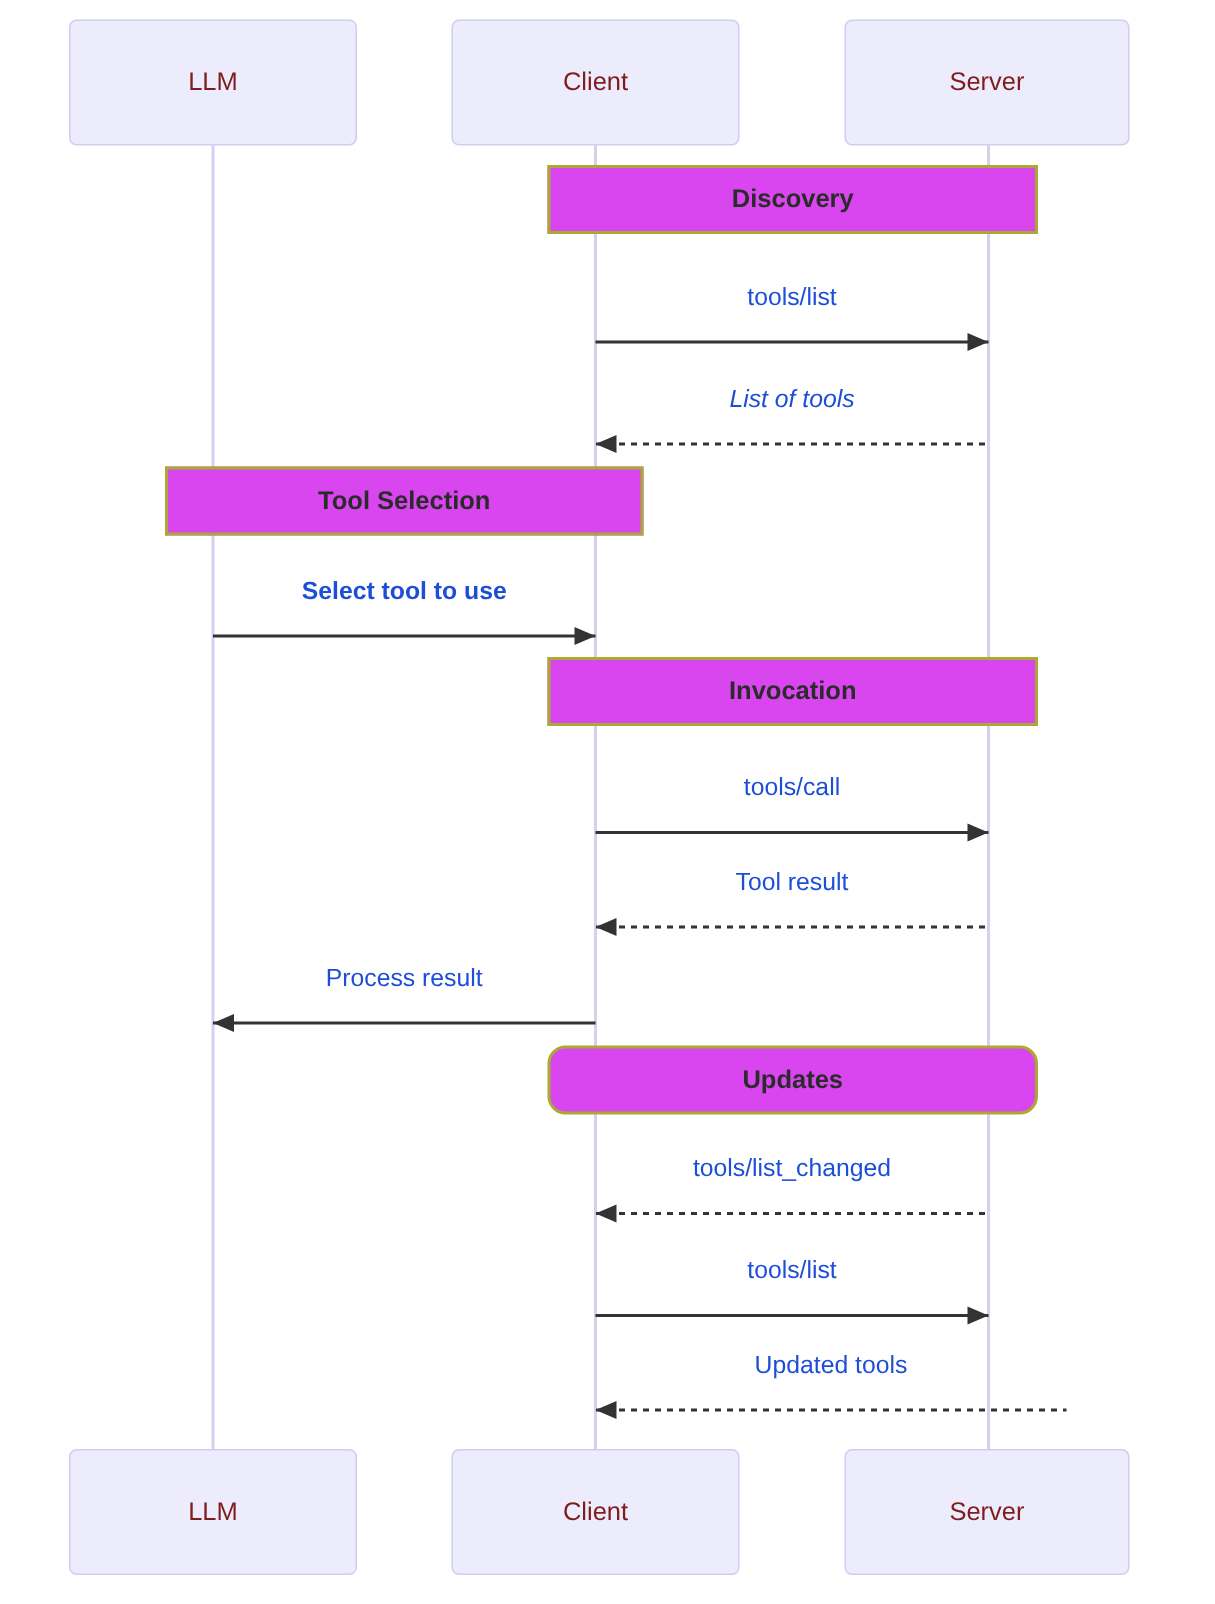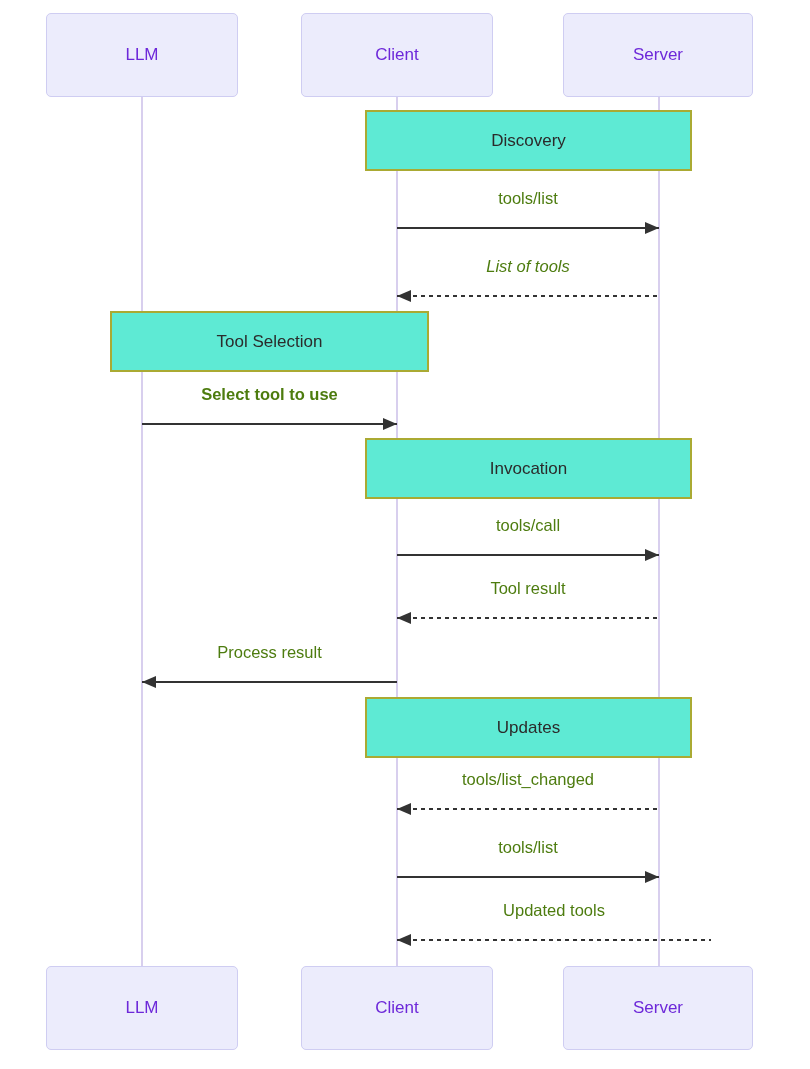--- a/index.html
+++ b/index.html
@@ -19,44 +19,45 @@
   }
   
   .actor {
     position:absolute;
     height:84px;
     background:#ececfc;
     border:1px solid #cfcdf2;
     border-radius:5px;
     display:flex; align-items:center; justify-content:center;
     font-size:17px;
-    color:#6d28d9;
+    color:#7f1d1d;
   }
   
   .note {
     position:absolute;
-    height:61px;
-    background:#5eead4;
+    height:46px;
+    background:#d946ef;
     border:2px solid #aaaa33;
     display:flex; align-items:center; justify-content:center;
     font-size:17px;
     color:#2b2b2b;
+    font-weight:bold;
   }
   
   .message {
     position:absolute;
     height:50px;
   }
   .msg-label {
     position:absolute;
     left:0; right:0; top:0;
     text-align:center;
     font-size:16.5px;
     line-height:24px;
-    color:#4d7c0f;
+    color:#1d4ed8;
     white-space:nowrap;
   }
   .msg-line {
     position:absolute;
     left:0; right:0;
     top:41px;
     height:2px;
   }
   .msg-line.solid { background:#333333; }
   .msg-line.dashed {
@@ -144,21 +145,21 @@
     </div>
   </div>
 
   <div class="message" style="left:142px; width:255px; top:640px;">
     <div class="msg-label">Process result</div>
     <div class="msg-line solid">
       <div class="arrowhead left"></div>
     </div>
   </div>
 
-  <div class="note" style="left:365px; top:697px; width:327px;">
+  <div class="note" style="left:365px; top:697px; width:327px;border-radius:12px;">
     <span>Updates</span>
   </div>
 
   <div class="message" style="left:397px; width:262px; top:767px;padding-left:40px;">
     <div class="msg-label">tools/list_changed</div>
     <div class="msg-line dashed">
       <div class="arrowhead left"></div>
     </div>
   </div>
 

